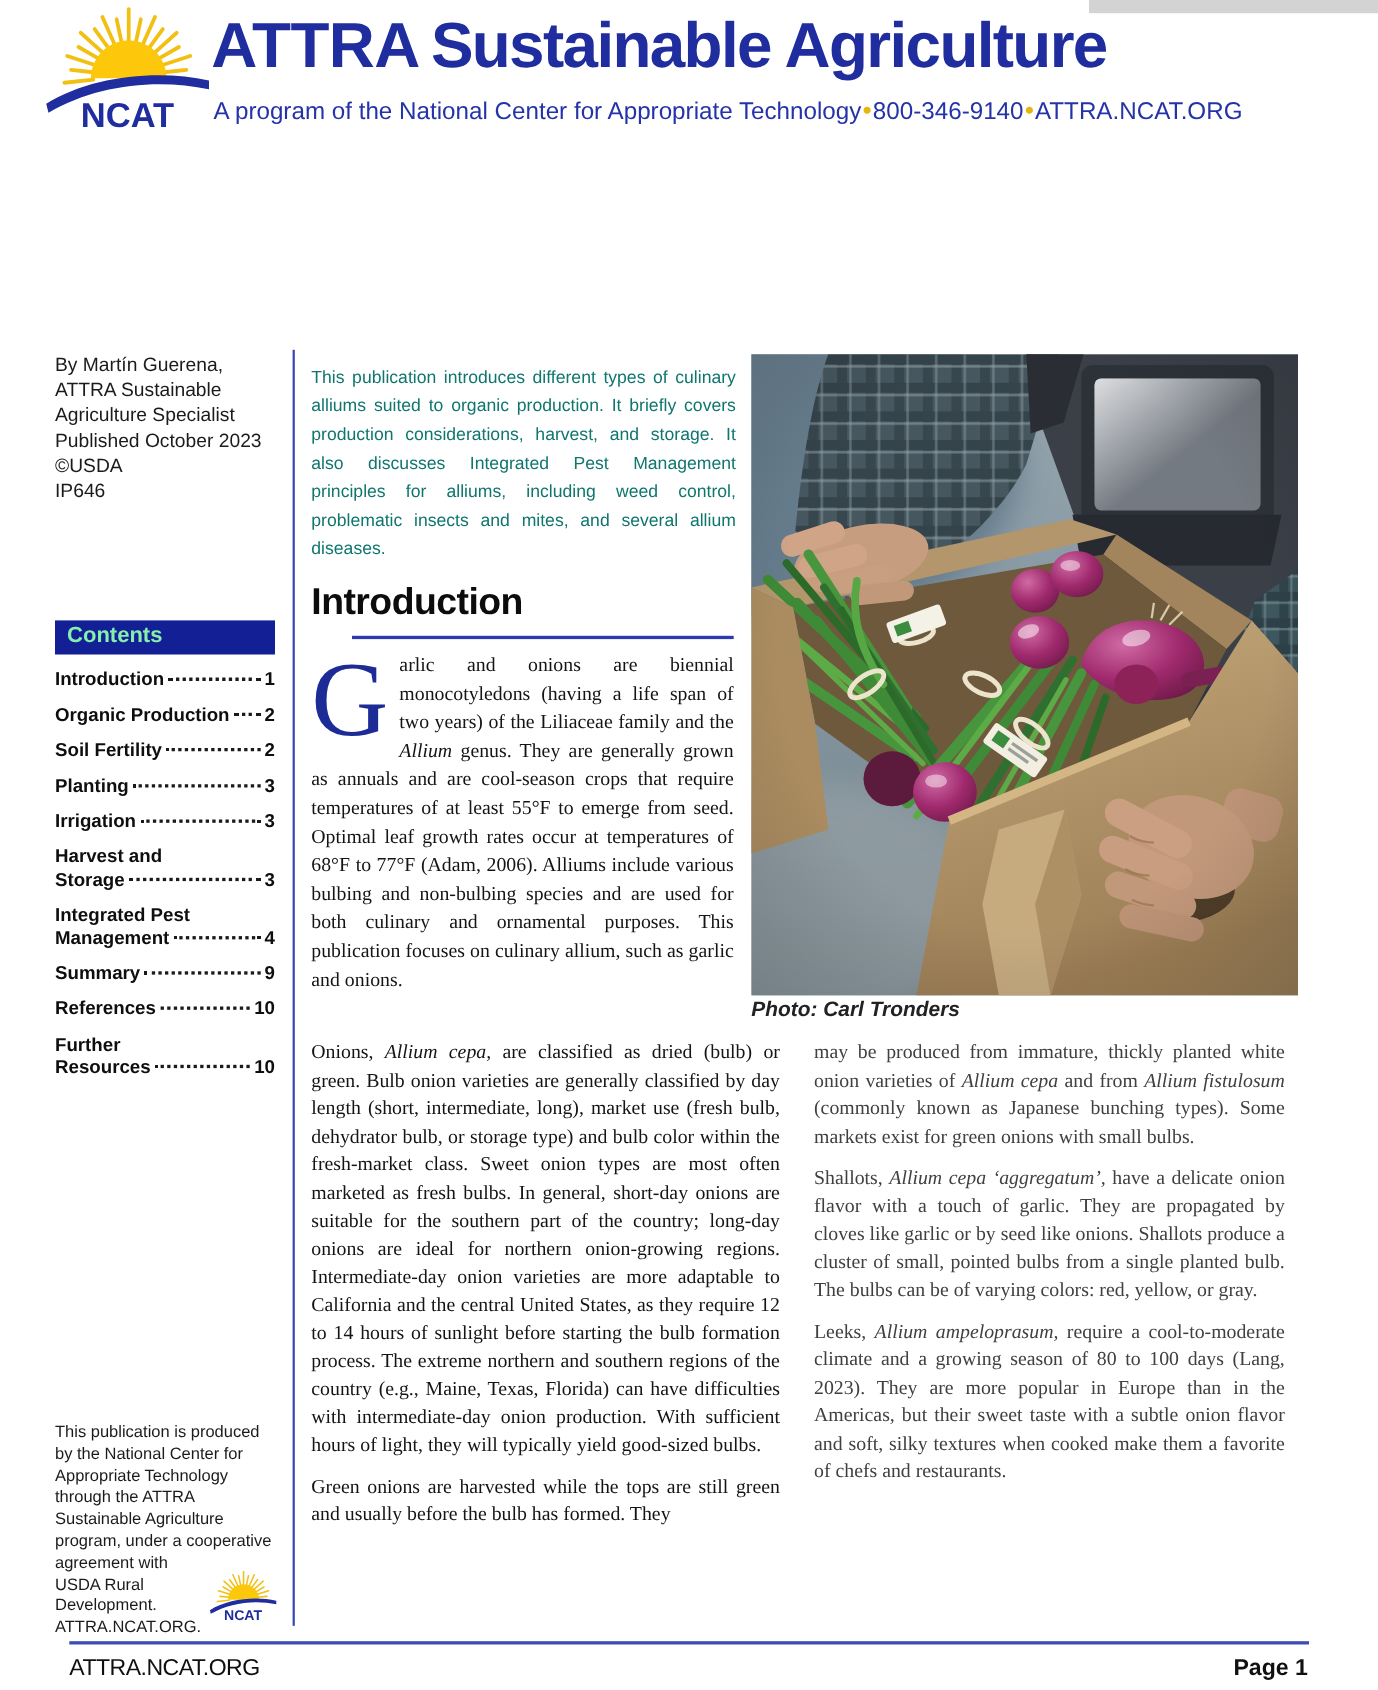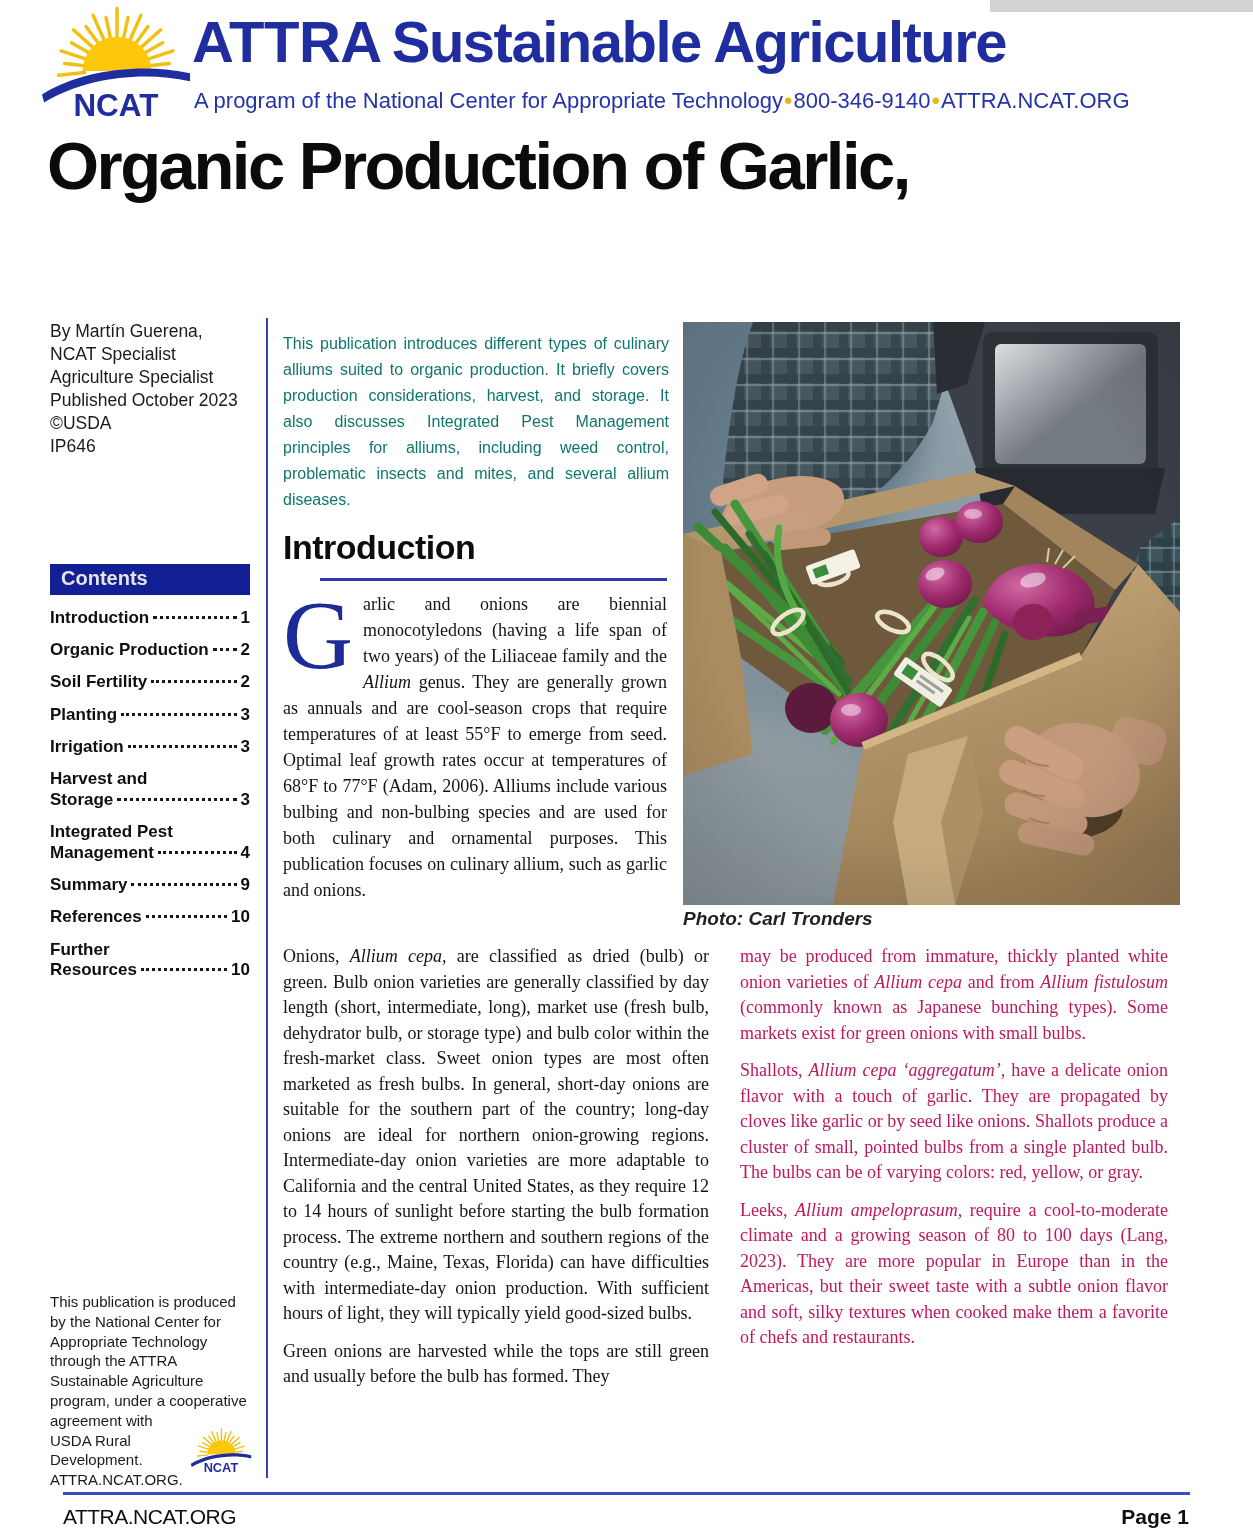--- a/index.html
+++ b/index.html
@@ -17,21 +17,21 @@
   .tag-dot{color:#e8b40f;font-size:24px;line-height:1;}
   .gray-strip{position:absolute;right:0;top:0;width:263px;height:12px;background:#d3d3d3;}
   
   .page-title{position:absolute;left:47px;top:128px;margin:0;font-size:67px;font-weight:800;
               color:#0b0b0b;letter-spacing:-2.5px;line-height:1.12;}
   
   .byline{position:absolute;left:50px;top:320px;width:215px;font-size:17.5px;
           line-height:1.31;color:#1b1b1b;}
   .vrule{position:absolute;left:266px;top:318px;width:2px;height:1160px;background:#3644b2;}
   .contents-box{position:absolute;left:50px;top:564px;width:200px;}
-  .contents-head{background:#131f94;color:#e5e5e5;font-weight:bold;font-size:20px;
+  .contents-head{background:#131f94;color:#86efac;font-weight:bold;font-size:20px;
                  padding:3px 0 5px 11px;}
   .toc-list{margin-top:13px;}
   .toc-item{font-weight:bold;font-size:17px;color:#0e0e0e;margin-bottom:11.5px;line-height:1.22;}
   .toc-row{display:flex;align-items:baseline;}
   .toc-row .lbl{white-space:nowrap;}
   .toc-leader{flex:1;border-bottom:3px dotted #1a1a1a;margin:0 4px;transform:translateY(-4px);min-width:8px;}
   .disclaimer{position:absolute;left:50px;top:1292px;width:222px;font-size:15px;
               line-height:1.32;color:#1b1b1b;}
   .disc-logo{position:absolute;left:190px;top:1420px;width:62px;height:62px;}
   
@@ -42,21 +42,21 @@
   .intro-rule{position:absolute;left:320px;top:578px;width:347px;height:3px;background:#2b3ab0;}
   .serif{font-family:"Liberation Serif","DejaVu Serif",serif;}
   .mid-upper{position:absolute;left:283px;top:591px;width:384px;font-size:18px;
              line-height:26px;text-align:justify;color:#141414;}
   .mid-upper p{margin:0;}
   .dropcap{float:left;font-size:97px;line-height:74px;padding:8px 10px 0 0;
            color:#1c2b96;font-family:"Liberation Serif",serif;}
   .mid-lower{position:absolute;left:283px;top:944px;width:426px;font-size:18px;
              line-height:25.5px;text-align:justify;color:#141414;}
   .col-right{position:absolute;left:740px;top:944px;width:428px;font-size:18px;
-             line-height:25.5px;text-align:justify;color:#be185d;}
+             line-height:25.5px;text-align:justify;color:#404040;}
   .mid-lower p,.col-right p{margin:0 0 12px 0;}
   
   .photo-fig{position:absolute;left:683px;top:322px;width:497px;height:583px;}
   .photo-fig svg{display:block;}
   .photo-caption{position:absolute;left:683px;top:908px;width:490px;text-align:left;
                  font-size:19px;font-weight:bold;font-style:italic;color:#222;}
   
   .footer-rule{position:absolute;left:63px;top:1492px;width:1127px;height:3px;background:#3d4cb8;}
   .footer-left{position:absolute;left:63px;top:1505px;font-size:21px;color:#101010;letter-spacing:-0.5px;}
   .footer-right{position:absolute;right:64px;top:1505px;font-size:21px;color:#101010;font-weight:bold;}
@@ -100,25 +100,25 @@
   </svg>
   <div class="brand"><span class="attra">ATTRA</span><span>Sustainable Agriculture</span></div>
   <div class="tagline">
     <span>A program of the National Center for Appropriate Technology</span>
     <span class="tag-dot">•</span>
     <span>800-346-9140</span>
     <span class="tag-dot">•</span>
     <span>ATTRA.NCAT.ORG</span>
   </div>
 
-  <h1 class="page-title"><span>Organic Production of Garlic,</span><br></h1>
+  <h1 class="page-title"><br></h1>
 
   <div class="byline">
       <div>By Martín Guerena,</div>
-      <div>NCAT Specialist</div>
+      <div>ATTRA Sustainable</div>
       <div>Agriculture Specialist</div>
       <div>Published October 2023</div>
       <div>©USDA</div>
       <div>IP646</div>
     </div>
   <div class="vrule"></div>
 
   <div class="contents-box">
     <div class="contents-head">Contents</div>
     <div class="toc-list">

